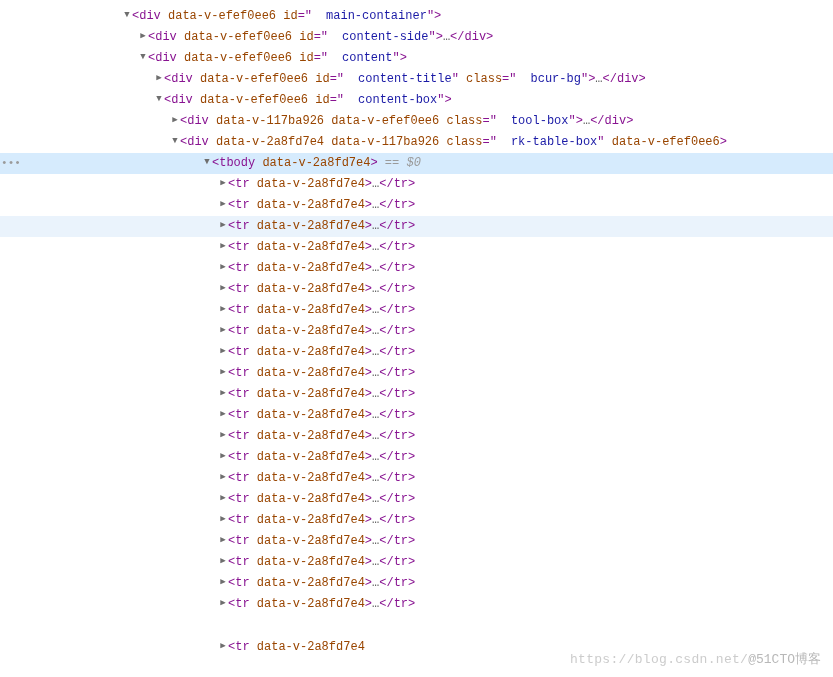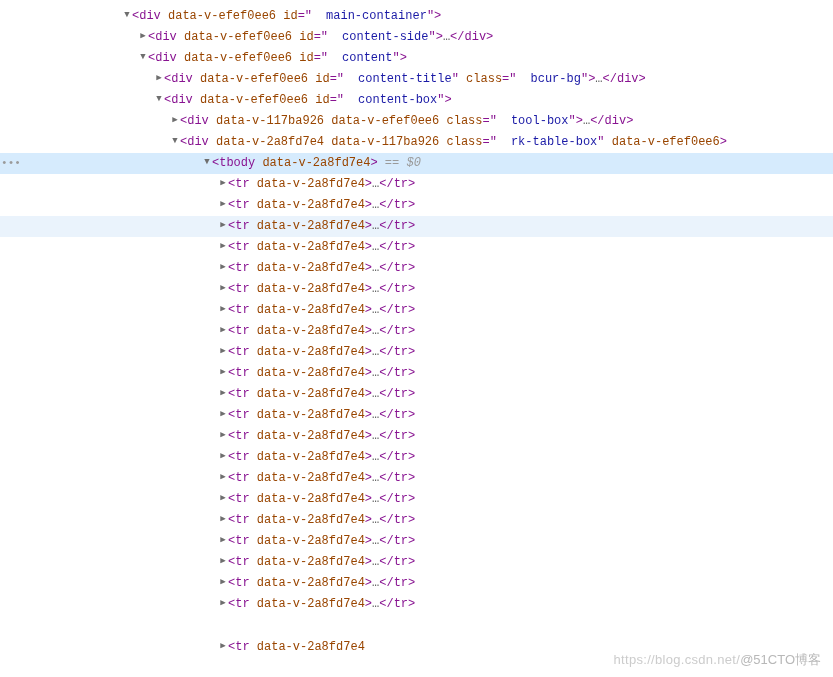--- a/index.html
+++ b/index.html
@@ -54,21 +54,21 @@
   .a  { color: #994500; }  
   .v  { color: #1a1aa6; margin-left: 14px; }  
   .el { color: #5a5a5a; }  
   .eq0 { color: #9a9a9a; font-style: italic; } 
   .watermark {
     position: absolute;
     right: 12px;
     bottom: 6px;
     font-size: 13px;
     color: #cccccc;
-    font-family: Liberation Sans, sans-serif;
+    font-family: Liberation Mono, monospace;
     pointer-events: none;
   }
   .wm1 { letter-spacing: 0.3px; }
   .wm2 { color: #b8b8b8; }
 </style>
 </head>
 <body>
 
 <div class="tree" id="tree">
     <div class="line">

